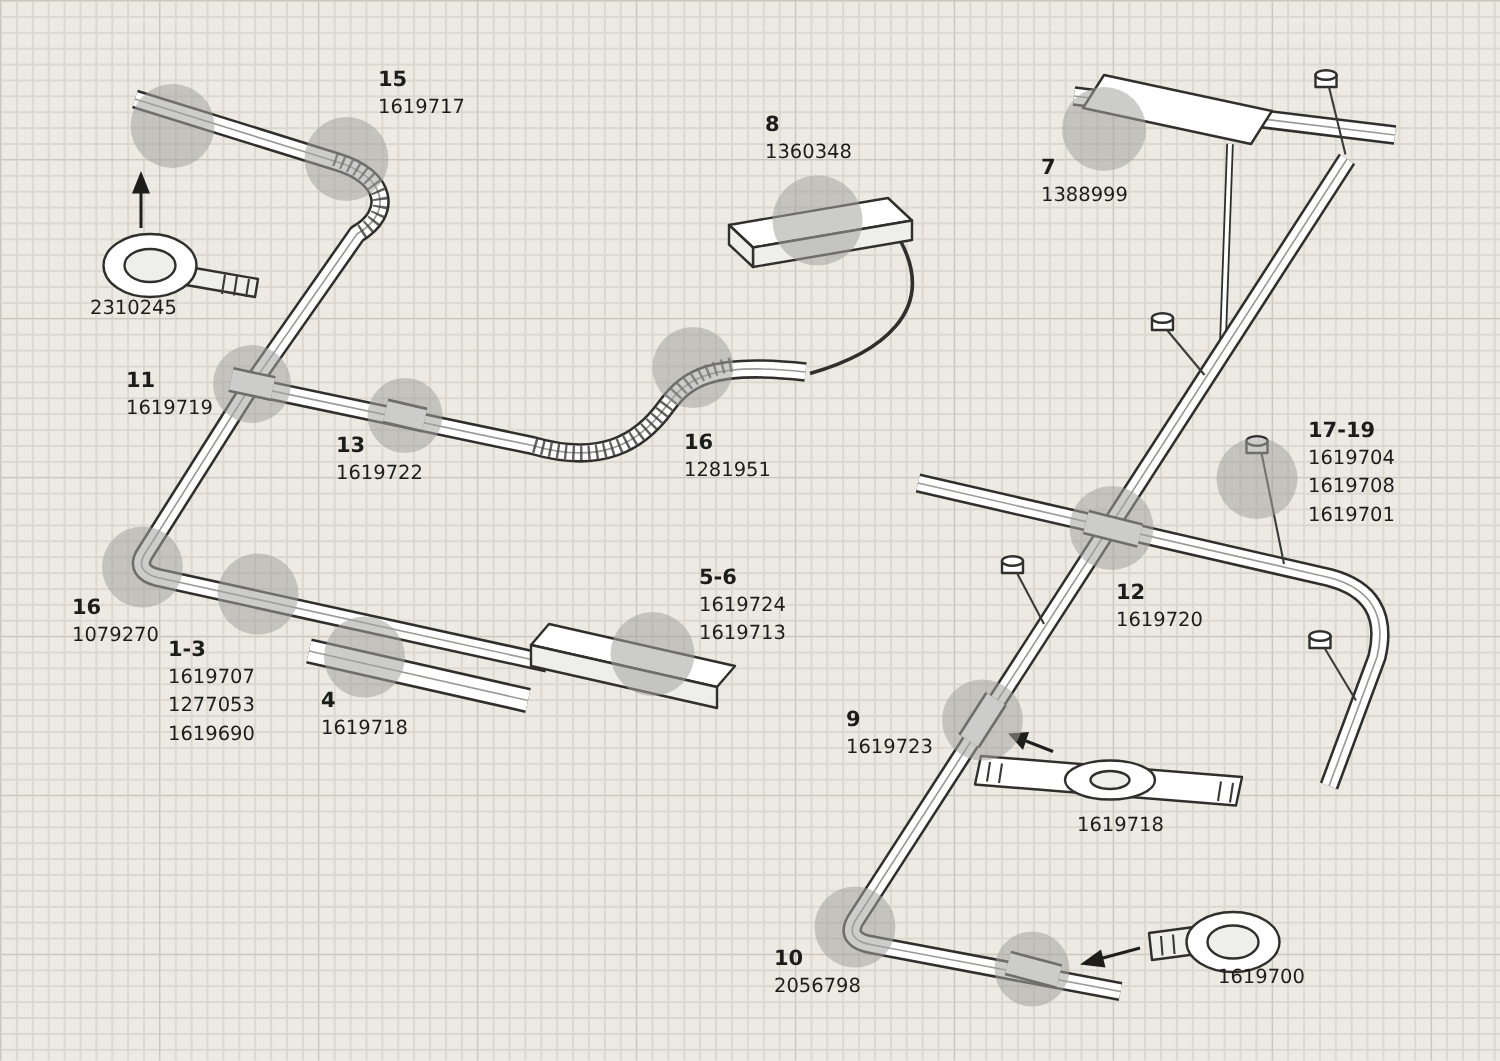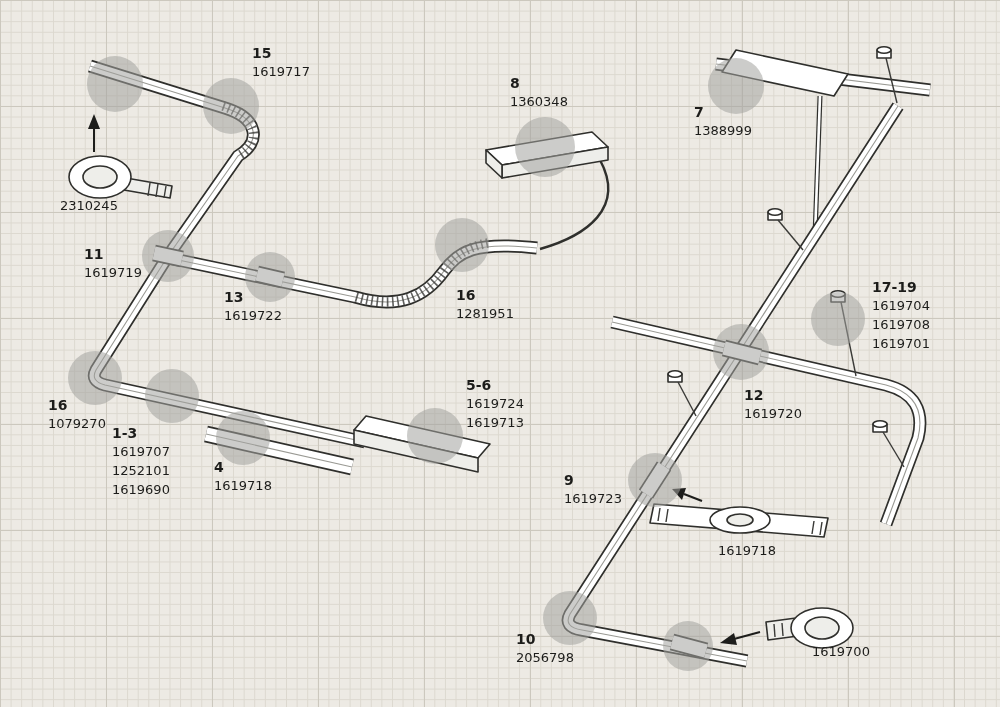--- a/index.html
+++ b/index.html
@@ -256,21 +256,21 @@
 </div>
 
 <div class="callout" style="left:48px;top:396px">
   <div class="num">16</div>
   <div class="part">1079270</div>
 </div>
 
 <div class="callout" style="left:112px;top:424px">
   <div class="num">1-3</div>
   <div class="part">1619707</div>
-  <div class="part">1252101</div>
+  <div class="part">1277053</div>
   <div class="part">1619690</div>
 </div>
 
 <div class="callout" style="left:214px;top:458px">
   <div class="num">4</div>
   <div class="part">1619718</div>
 </div>
 
 <div class="callout" style="left:466px;top:376px">
   <div class="num">5-6</div>

